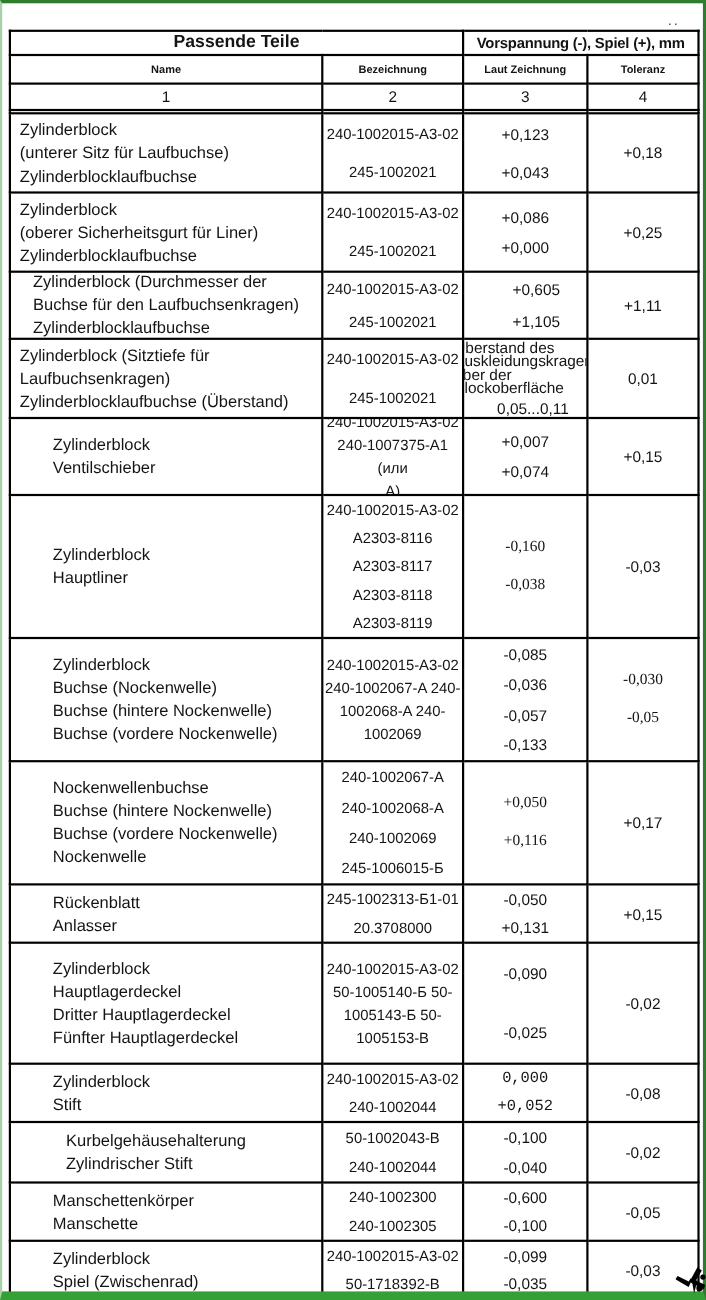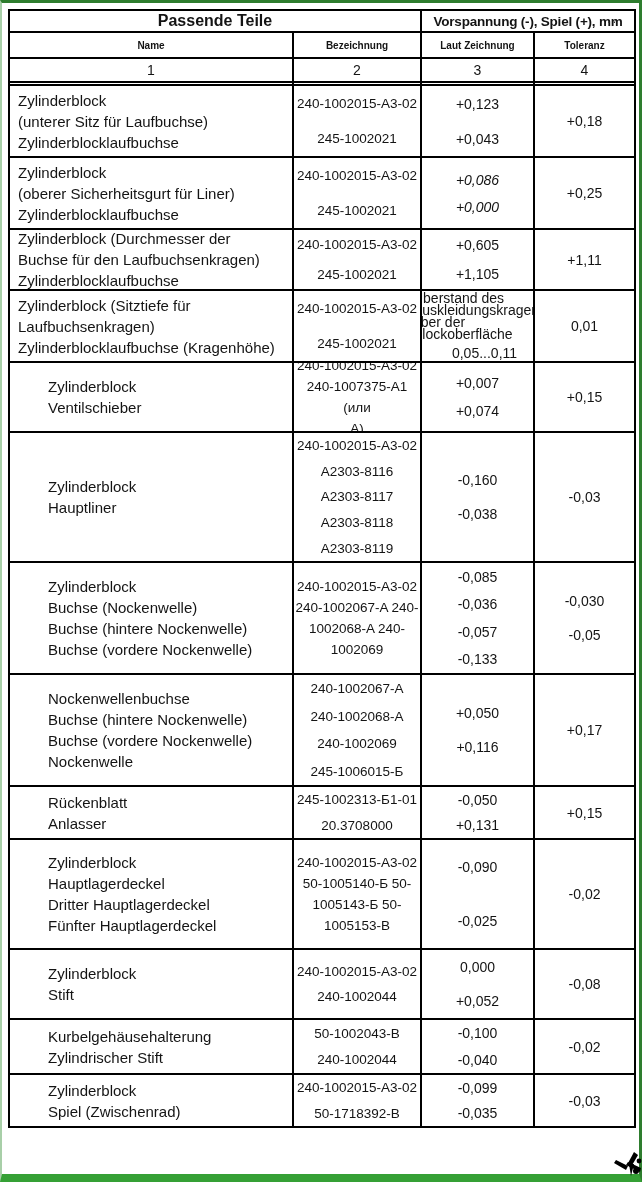--- a/index.html
+++ b/index.html
@@ -9,28 +9,28 @@
     font-family:"Liberation Sans", sans-serif;
   }
   .green-frame{
     position:absolute;inset:0;pointer-events:none;z-index:5;
     border-top:3px solid #2e7d2e;
     border-right:3px solid #2e7d2e;
     border-bottom:8px solid #35a035;
     border-left:2px solid #a8cfa8;
   }
   table.parts{
-    position:absolute;left:8px;top:9px;width:626px;
+    position:absolute;left:8px;top:27px;width:626px;
     border-collapse:collapse;table-layout:fixed;
   }
   td{border:2px solid #000;padding:0;vertical-align:middle;overflow:hidden;}
   .cell{display:flex;flex-direction:column;width:100%;}
   .j-around{justify-content:space-around;}
   .j-center{justify-content:center;}
-  .j-mid{justify-content:center;row-gap:16px;}
+  .j-mid{justify-content:center;row-gap:16px;font-family:Liberation Serif, serif;}
   .hdr-title{font-weight:bold;font-size:16px;text-align:center;}
   .hdr-units{font-weight:bold;font-size:13.5px;text-align:center;letter-spacing:-0.2px;}
   .hdr-col{font-weight:bold;font-size:10px;text-align:center;}
   .hdr-num{font-size:14px;text-align:center;}
   .name-cell{align-items:flex-start;text-align:left;font-size:15px;line-height:21px;}
   .name-line{white-space:nowrap;}
   .bez-cell{align-items:center;text-align:center;font-size:13.5px;line-height:21px;}
   .num-cell{align-items:center;text-align:center;font-size:14px;line-height:18px;}
   .note-text{font-size:14px;line-height:12px;text-align:left;padding:2px 2px 4px 6px;}
   .note-value{font-size:14px;text-align:center;padding-left:14px;}
@@ -133,63 +133,63 @@
             <div class="name-line">Zylinderblocklaufbuchse</div>
           </div>
         </td>
         <td>
           <div class="cell bez-cell j-around" style="height: 70px;">
             <div>240-1002015-A3-02</div>
             <div>245-1002021</div>
           </div>
         </td>
         <td>
-          <div class="cell num-cell j-around" style="height: 54px; font-style: italic;">
+          <div class="cell num-cell j-around" style="height: 54px;">
             <div>+0,086</div>
             <div>+0,000</div>
           </div>
         </td>
         <td>
           <div class="cell num-cell j-center" style="height: 70px;">
             <div>+0,25</div>
           </div>
         </td>
       </tr>
       <tr style="height: 59px;">
         <td>
-          <div class="cell name-cell j-center" style="height: 59px; padding-left: 8px;">
+          <div class="cell name-cell j-center" style="height: 59px; padding-left: 20px;">
             <div class="name-line">Zylinderblock (Durchmesser der</div>
             <div class="name-line">Buchse für den Laufbuchsenkragen)</div>
             <div class="name-line">Zylinderblocklaufbuchse</div>
           </div>
         </td>
         <td>
           <div class="cell bez-cell j-around" style="height: 59px;">
             <div>240-1002015-A3-02</div>
             <div>245-1002021</div>
           </div>
         </td>
         <td>
-          <div class="cell num-cell j-around" style="height: 59px;">
+          <div class="cell num-cell j-around" style="height: 59px; margin-left: 10px;">
             <div>+0,605</div>
             <div>+1,105</div>
           </div>
         </td>
         <td>
           <div class="cell num-cell j-center" style="height: 59px;">
             <div>+1,11</div>
           </div>
         </td>
       </tr>
       <tr style="height: 70px;">
         <td>
           <div class="cell name-cell j-center" style="height: 70px; padding-left: 8px;">
             <div class="name-line">Zylinderblock (Sitztiefe für</div>
             <div class="name-line">Laufbuchsenkragen)</div>
-            <div class="name-line">Zylinderblocklaufbuchse (Kragenhöhe)</div>
+            <div class="name-line">Zylinderblocklaufbuchse (Überstand)</div>
           </div>
         </td>
         <td>
           <div class="cell bez-cell j-around" style="height: 70px;">
             <div>240-1002015-A3-02</div>
             <div>245-1002021</div>
           </div>
         </td>
         <td>
           <div class="cell num-cell j-center" style="height: 70px;">
@@ -379,53 +379,78 @@
             <div class="name-line">Stift</div>
           </div>
         </td>
         <td>
           <div class="cell bez-cell j-around" style="height: 51px;">
             <div>240-1002015-A3-02</div>
             <div>240-1002044</div>
           </div>
         </td>
         <td>
-          <div class="cell num-cell j-around" style="height: 68px;">
+          <div class="cell num-cell j-around" style="height: 49px; font-family: Liberation Mono, monospace;">
             <div>0,000</div>
             <div>+0,052</div>
           </div>
         </td>
         <td>
           <div class="cell num-cell j-center" style="height: 51px;">
             <div>-0,08</div>
           </div>
         </td>
       </tr>
       <tr style="height: 53px;">
         <td>
-          <div class="cell name-cell j-center" style="height: 53px; padding-left: 38px;">
+          <div class="cell name-cell j-center" style="height: 53px; padding-left: 50px;">
             <div class="name-line">Kurbelgehäusehalterung</div>
             <div class="name-line">Zylindrischer Stift</div>
           </div>
         </td>
         <td>
           <div class="cell bez-cell j-around" style="height: 53px;">
             <div>50-1002043-B</div>
             <div>240-1002044</div>
           </div>
         </td>
         <td>
           <div class="cell num-cell j-around" style="height: 53px;">
             <div>-0,100</div>
             <div>-0,040</div>
           </div>
         </td>
         <td>
           <div class="cell num-cell j-center" style="height: 53px;">
             <div>-0,02</div>
+          </div>
+        </td>
+      </tr>
+      <tr style="height: 51px;">
+        <td>
+          <div class="cell name-cell j-center" style="height: 51px; padding-left: 38px;">
+            <div class="name-line">Manschettenkörper</div>
+            <div class="name-line">Manschette</div>
+          </div>
+        </td>
+        <td>
+          <div class="cell bez-cell j-around" style="height: 51px;">
+            <div>240-1002300</div>
+            <div>240-1002305</div>
+          </div>
+        </td>
+        <td>
+          <div class="cell num-cell j-around" style="height: 51px;">
+            <div>-0,600</div>
+            <div>-0,100</div>
+          </div>
+        </td>
+        <td>
+          <div class="cell num-cell j-center" style="height: 51px;">
+            <div>-0,05</div>
           </div>
         </td>
       </tr>
       <tr style="height: 51px;">
         <td>
           <div class="cell name-cell j-center" style="height: 51px; padding-left: 38px;">
             <div class="name-line">Zylinderblock</div>
             <div class="name-line">Spiel (Zwischenrad)</div>
           </div>
         </td>

